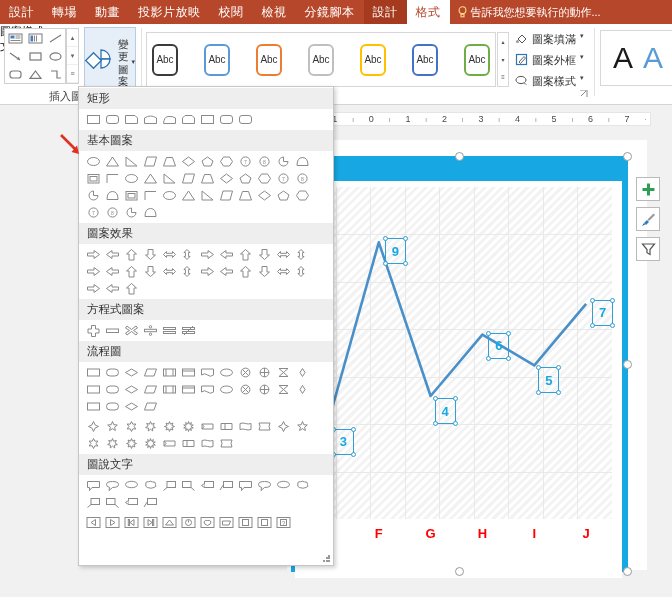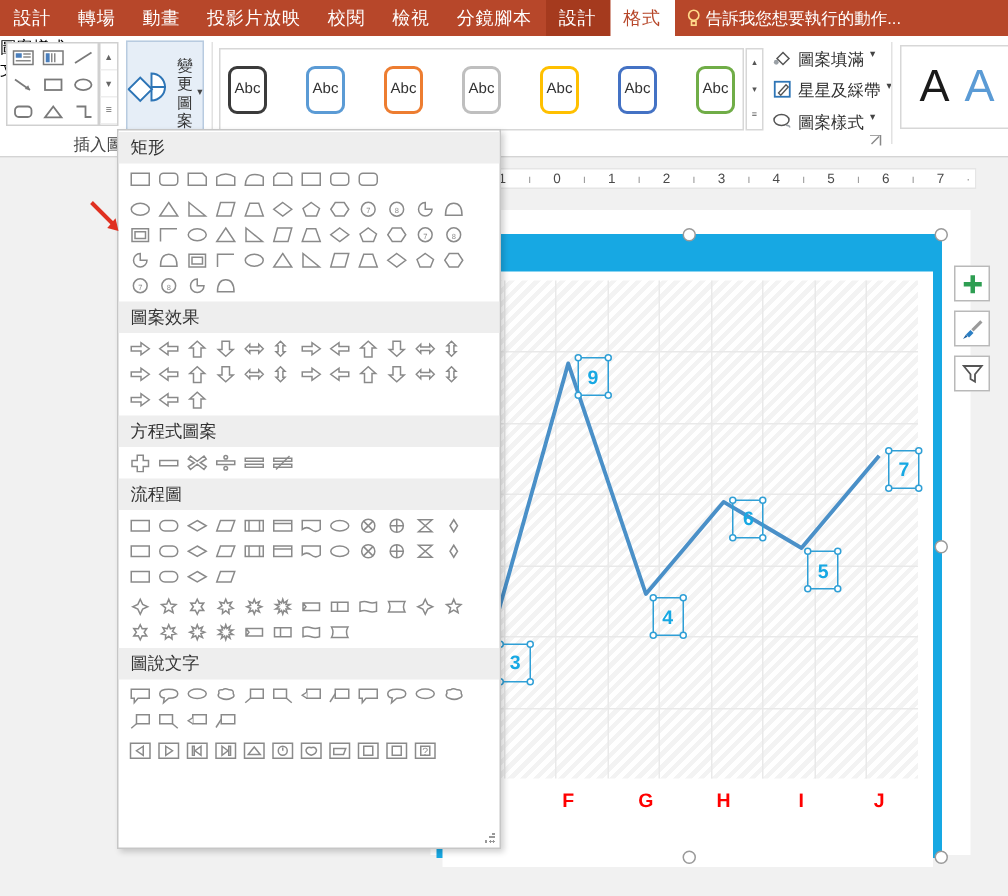--- a/index.html
+++ b/index.html
@@ -367,21 +367,21 @@
     <span>圖案填滿</span>
     <span class="cv">▾</span>
   </div>
   <div class="fillrow" style="left:515px; top:29px;">
     <span class="ic">
       <svg width="13" height="13" viewBox="0 0 13 13">
           <rect x="1.5" y="1.5" width="10" height="10" fill="none" stroke="#2e75b6" stroke-width="1.2"></rect>
           <path d="M4 9 L9 3.5 L10.5 5 L5.5 10.5 Z" fill="#fff" stroke="#555" stroke-width="0.9"></path>
         </svg>
     </span>
-    <span>星星及綵帶</span>
+    <span>圖案外框</span>
     <span class="cv">▾</span>
   </div>
   <div class="fillrow" style="left:515px; top:50px;">
     <span class="ic">
       <svg width="13" height="13" viewBox="0 0 13 13">
           <ellipse cx="6" cy="6" rx="5" ry="3.6" fill="#fff" stroke="#555" stroke-width="1"></ellipse>
           <path d="M9 9.5 Q11.5 9.5 11.5 11" fill="none" stroke="#9aa0a6" stroke-width="1"></path>
         </svg>
     </span>
     <span>圖案樣式</span>
@@ -572,20 +572,21 @@
         <svg width="15" height="13" viewBox="0 0 15 13">
           <rect fill="#ffffff" stroke="#8a8a8a" stroke-width="1" x="1.5" y="2.5" width="12" height="8" rx="2.5"></rect>
         </svg>
       </div>
       <div class="dd-cell">
         <svg width="15" height="13" viewBox="0 0 15 13">
           <rect fill="#ffffff" stroke="#8a8a8a" stroke-width="1" x="1.5" y="2.5" width="12" height="8" rx="2.5"></rect>
         </svg>
       </div>
     </div>
+    <div class="dd-head">基本圖案</div>
     <div class="dd-row">
       <div class="dd-cell">
         <svg width="15" height="13" viewBox="0 0 15 13">
           <ellipse fill="#ffffff" stroke="#8a8a8a" stroke-width="1" cx="7.5" cy="6.5" rx="6" ry="4"></ellipse>
         </svg>
       </div>
       <div class="dd-cell">
         <svg width="15" height="13" viewBox="0 0 15 13">
           <path fill="#ffffff" stroke="#8a8a8a" stroke-width="1" d="M7.5 2 L13.5 11 L1.5 11 Z"></path>
         </svg>

